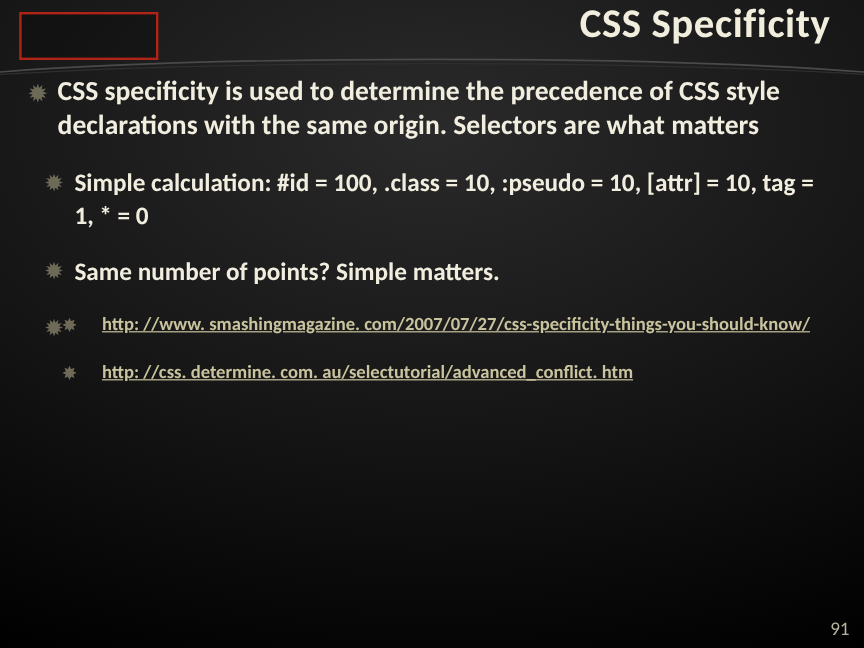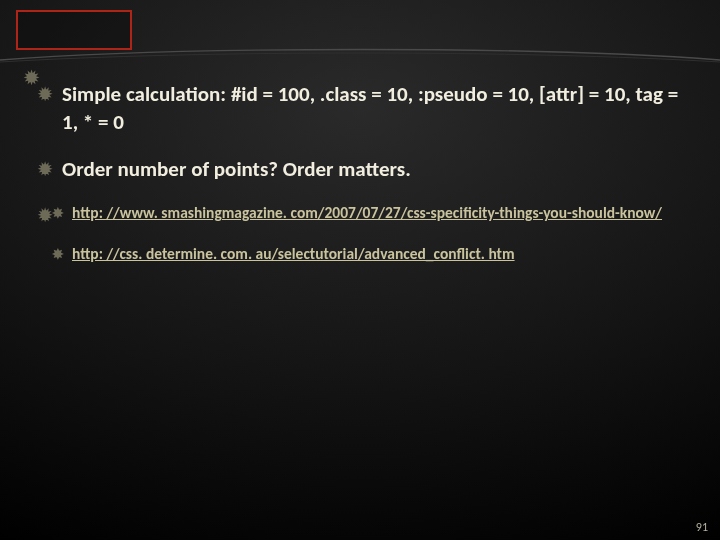--- a/index.html
+++ b/index.html
@@ -97,56 +97,59 @@
   .b3 .icon {
     position: absolute;
     left: 0;
     top: 2px;
     font-size: 14px;
     color: #6e6a58;
   }
   .link {
     color: #c9c39e;
     text-decoration: underline;
+    margin-left: 13px;
   }
   .pagenum {
     position: absolute;
     right: 12px;
     bottom: 6px;
-    font-size: 12px;
+    font-size: 16px;
     color: #b6b29e;
   }
 </style>
 </head>
 <body>
 
 <div class="slide">
 
   <div class="logo-box"></div>
 
+  <div class="title">CSS Specificity</div>
 
   <svg class="swoosh" viewBox="0 0 720 20" preserveAspectRatio="none">
     <path d="M0,16 C180,2 540,2 720,16" stroke="#4a4a4a" stroke-width="1.4" fill="none"></path>
     <path d="M0,18 C200,6 520,6 720,18" stroke="#2f2f2f" stroke-width="1" fill="none"></path>
   </svg>
 
   <div class="content">
 
     <div class="b1">
       <span class="icon">✹</span>
+      <span>CSS specificity is used to determine the precedence of CSS style declarations with the same origin. Selectors are what matters</span>
     </div>
 
     <div class="b2">
       <span class="icon">✹</span>
       <span>Simple calculation: #id = 100, .class = 10, :pseudo = 10, [attr] = 10, tag = 1, * = 0</span>
     </div>
 
     <div class="b2">
       <span class="icon">✹</span>
-      <span>Order number of points? Order matters.</span>
+      <span>Same number of points? Simple matters.</span>
     </div>
 
     <div class="b2">
       <span class="icon">✹</span>
     </div>
 
     <div class="b3">
       <span class="icon">✸</span>
       <span class="link">http: //www. smashingmagazine. com/2007/07/27/css-specificity-things-you-should-know/</span>
     </div>

